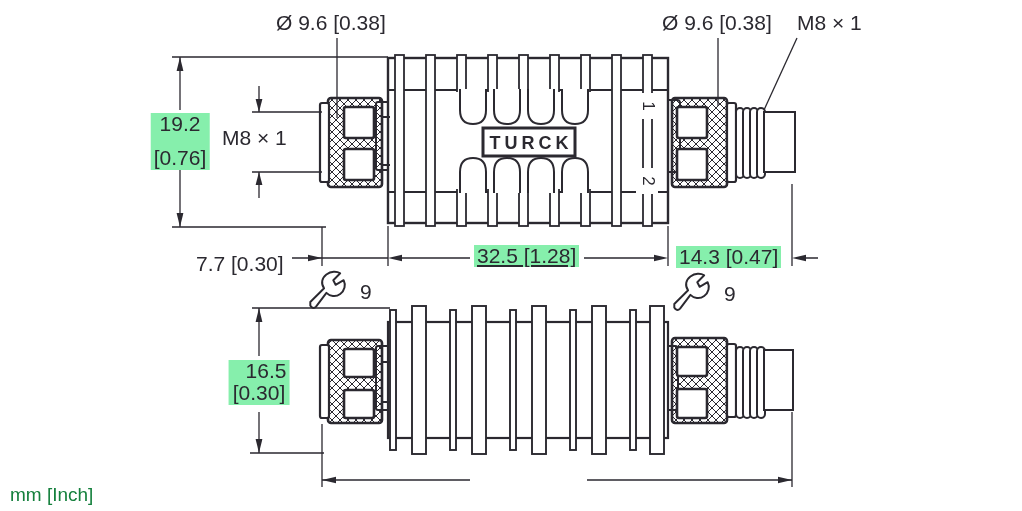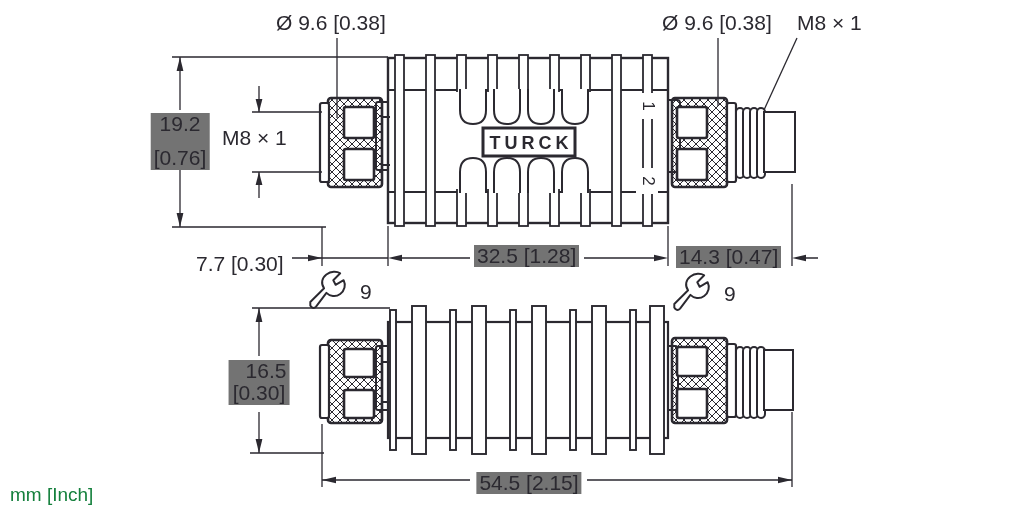--- a/index.html
+++ b/index.html
@@ -1,21 +1,21 @@
 <!DOCTYPE html>
 <html><head>
 <meta charset="utf-8">
 <style>
   html,body{margin:0;padding:0;}
   body{background:#ffffff;}
   #stage{position:relative;width:1022px;height:511px;background:#fff;overflow:hidden;
          font-family:"Liberation Sans",sans-serif;color:#2b2930;}
   #drawing-svg{position:absolute;left:0;top:0;}
   .label{position:absolute;font-size:21px;line-height:1.06;white-space:nowrap;color:#2b2930;}
-  .bg{background:#737373;padding:0 3px;}
+  .bg{background:#86efac;padding:0 3px;}
   .ctr{transform:translateX(-50%);text-align:center;}
   .units{font-size:19px;color:#15803d;}
   .logo-text{font-weight:bold;letter-spacing:4px;font-size:18px;}
   .pin-text{font-size:17px;}
 </style>
 </head>
 <body>
 
 <div id="stage">
 
@@ -184,27 +184,26 @@
   <div class="label" style="left:797px;top:12px;">M8 × 1</div>
 
   <div class="label ctr bg" style="left:180px;top:113px;">
     <span style="display:block;">19.2</span>
     <span style="display:block;margin-top:12px;">[0.76]</span>
   </div>
 
   <div class="label" style="left:222px;top:127px;">M8 × 1</div>
 
   <div class="label" style="left:196px;top:245px;margin-top:8px;">7.7 [0.30]</div>
-  <div class="label bg" style="left:474px;top:245px;">32.5 [1.28]</div>
+  <div class="label bg" style="left:474px;top:245px;text-decoration:underline;">32.5 [1.28]</div>
   <div class="label bg" style="left:676px;top:246px;">14.3 [0.47]</div>
 
   <div class="label" style="left:360px;top:281px;">9</div>
   <div class="label" style="left:724px;top:283px;">9</div>
 
   <div class="label ctr bg" style="left:259px;top:360px;">
     <span style="display:block;margin-left:14px;">16.5</span>
     <span style="display:block;">[0.30]</span>
   </div>
 
-  <div class="label ctr bg" style="left:529px;top:472px;">54.5 [2.15]</div>
 
   <div class="label units" style="left:10px;top:485px;">mm [Inch]</div>
 </div>
 
 </body></html>

